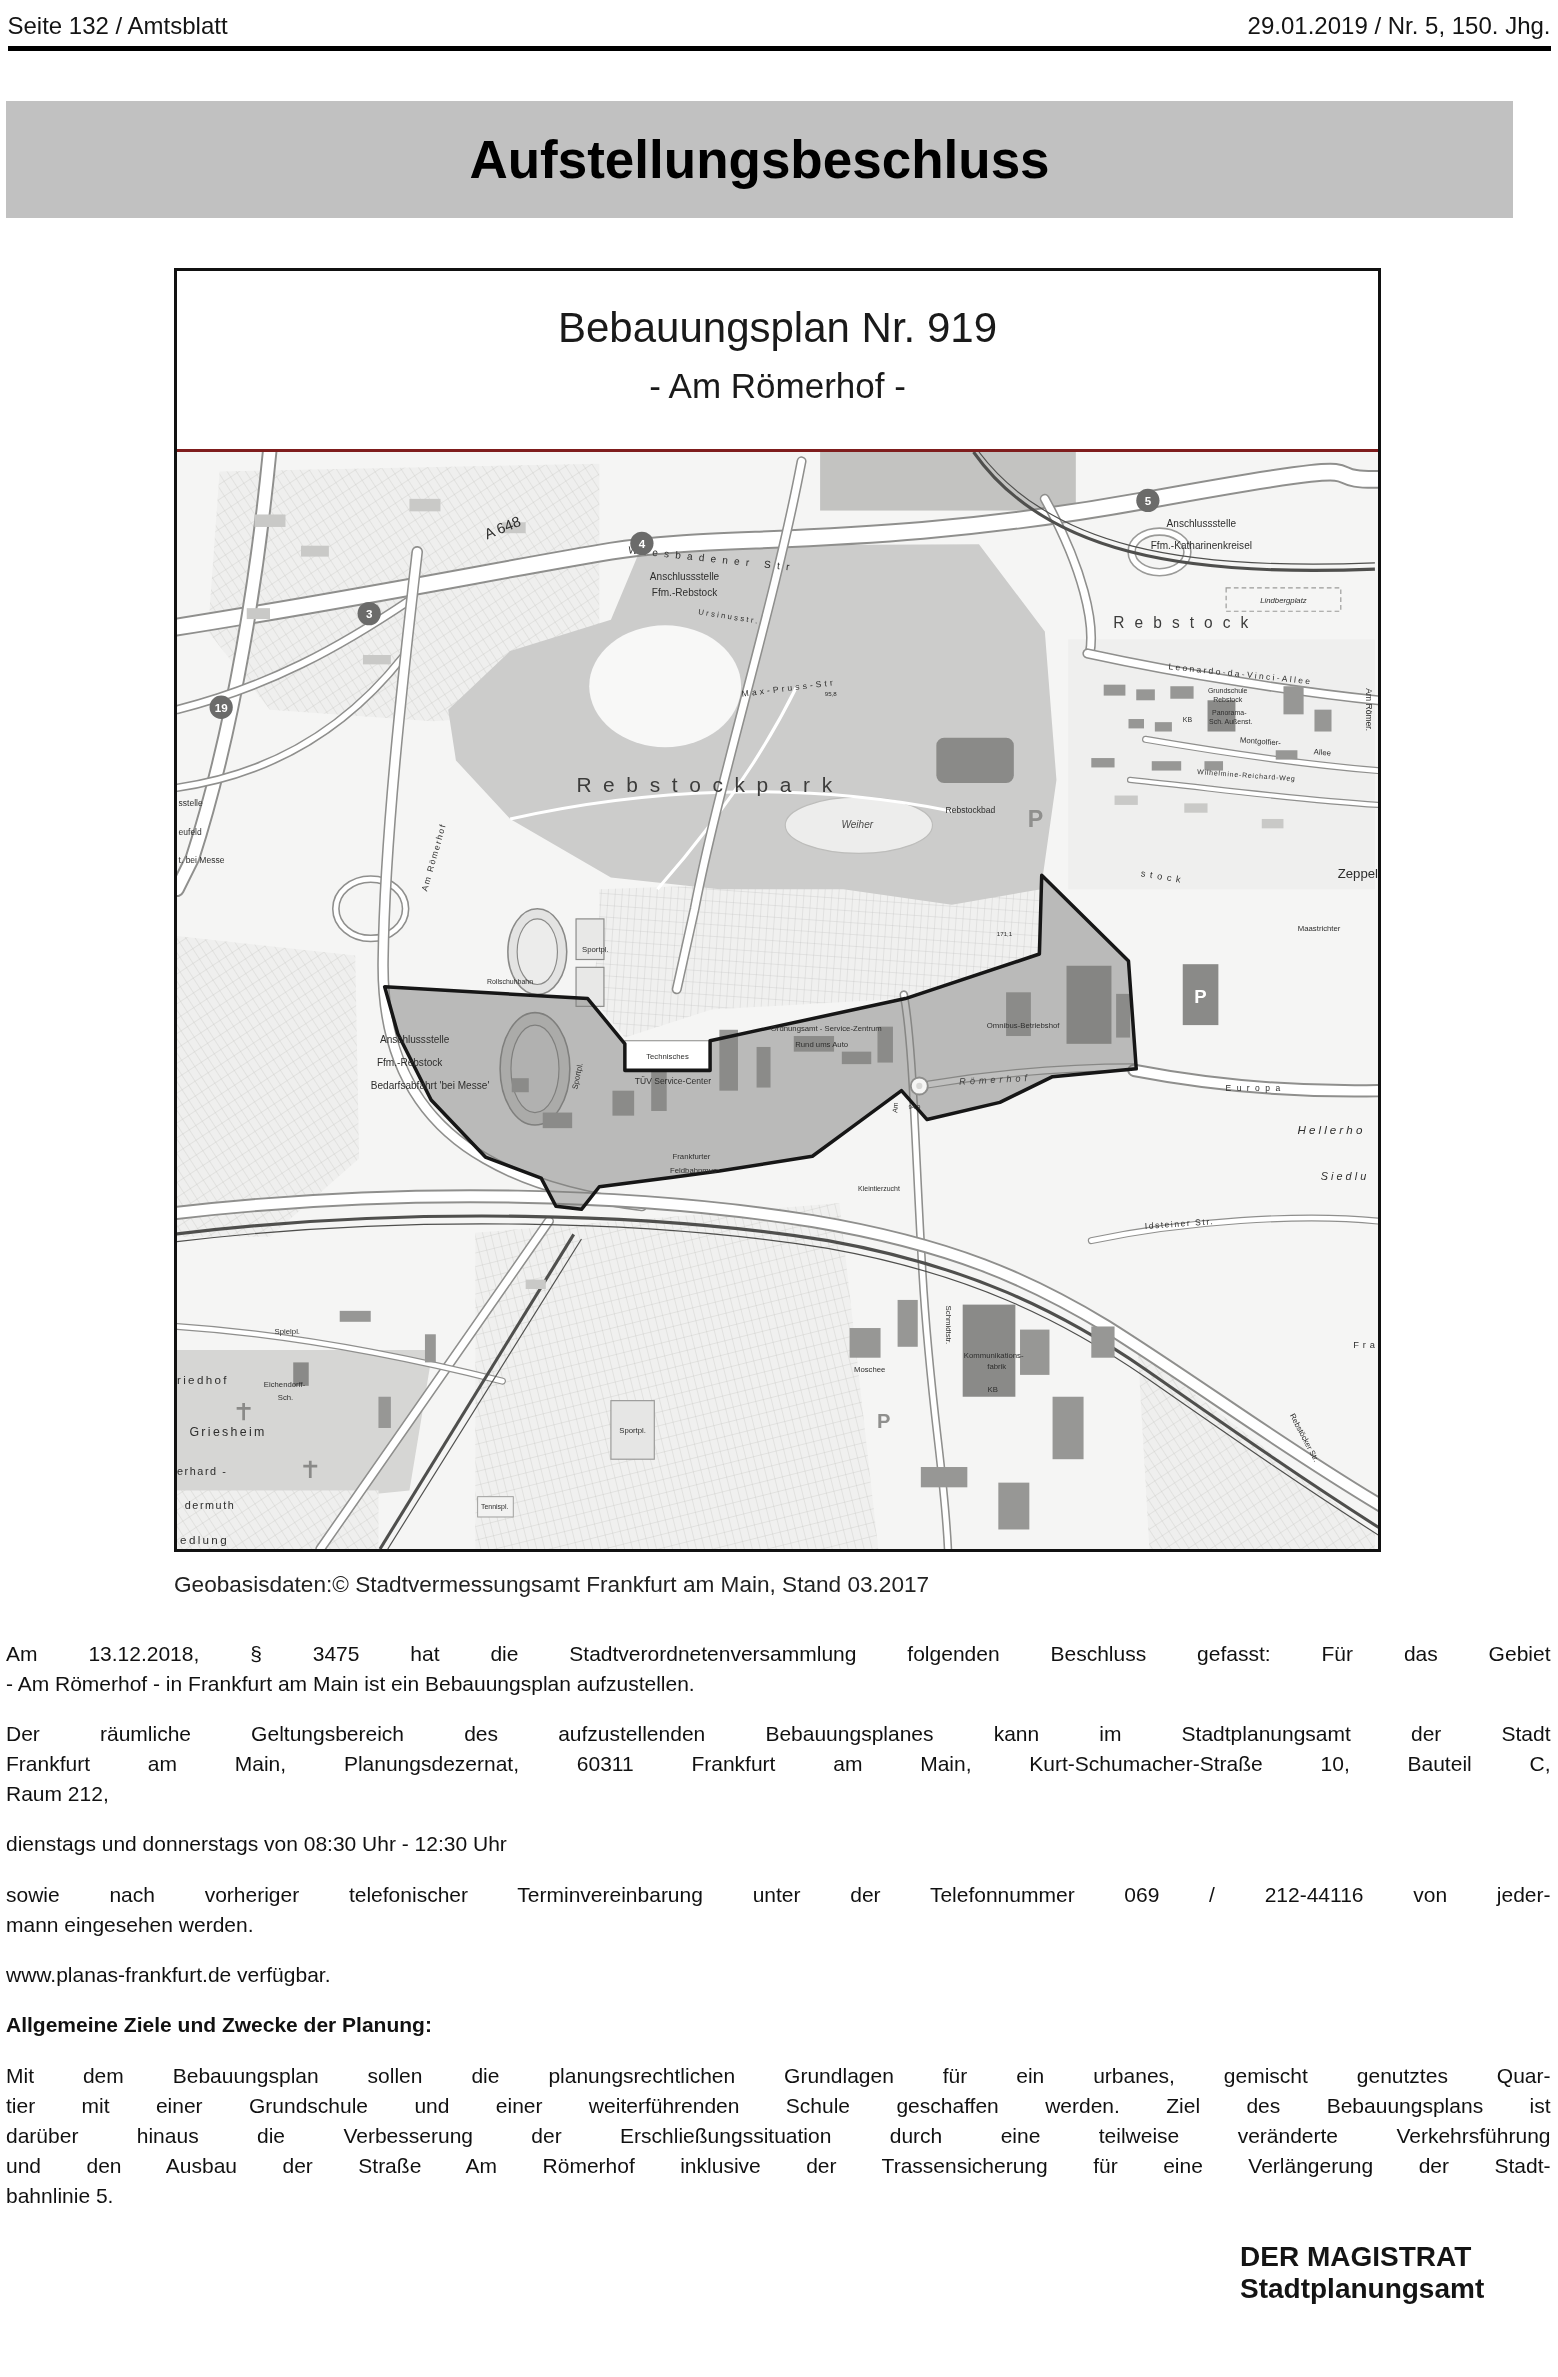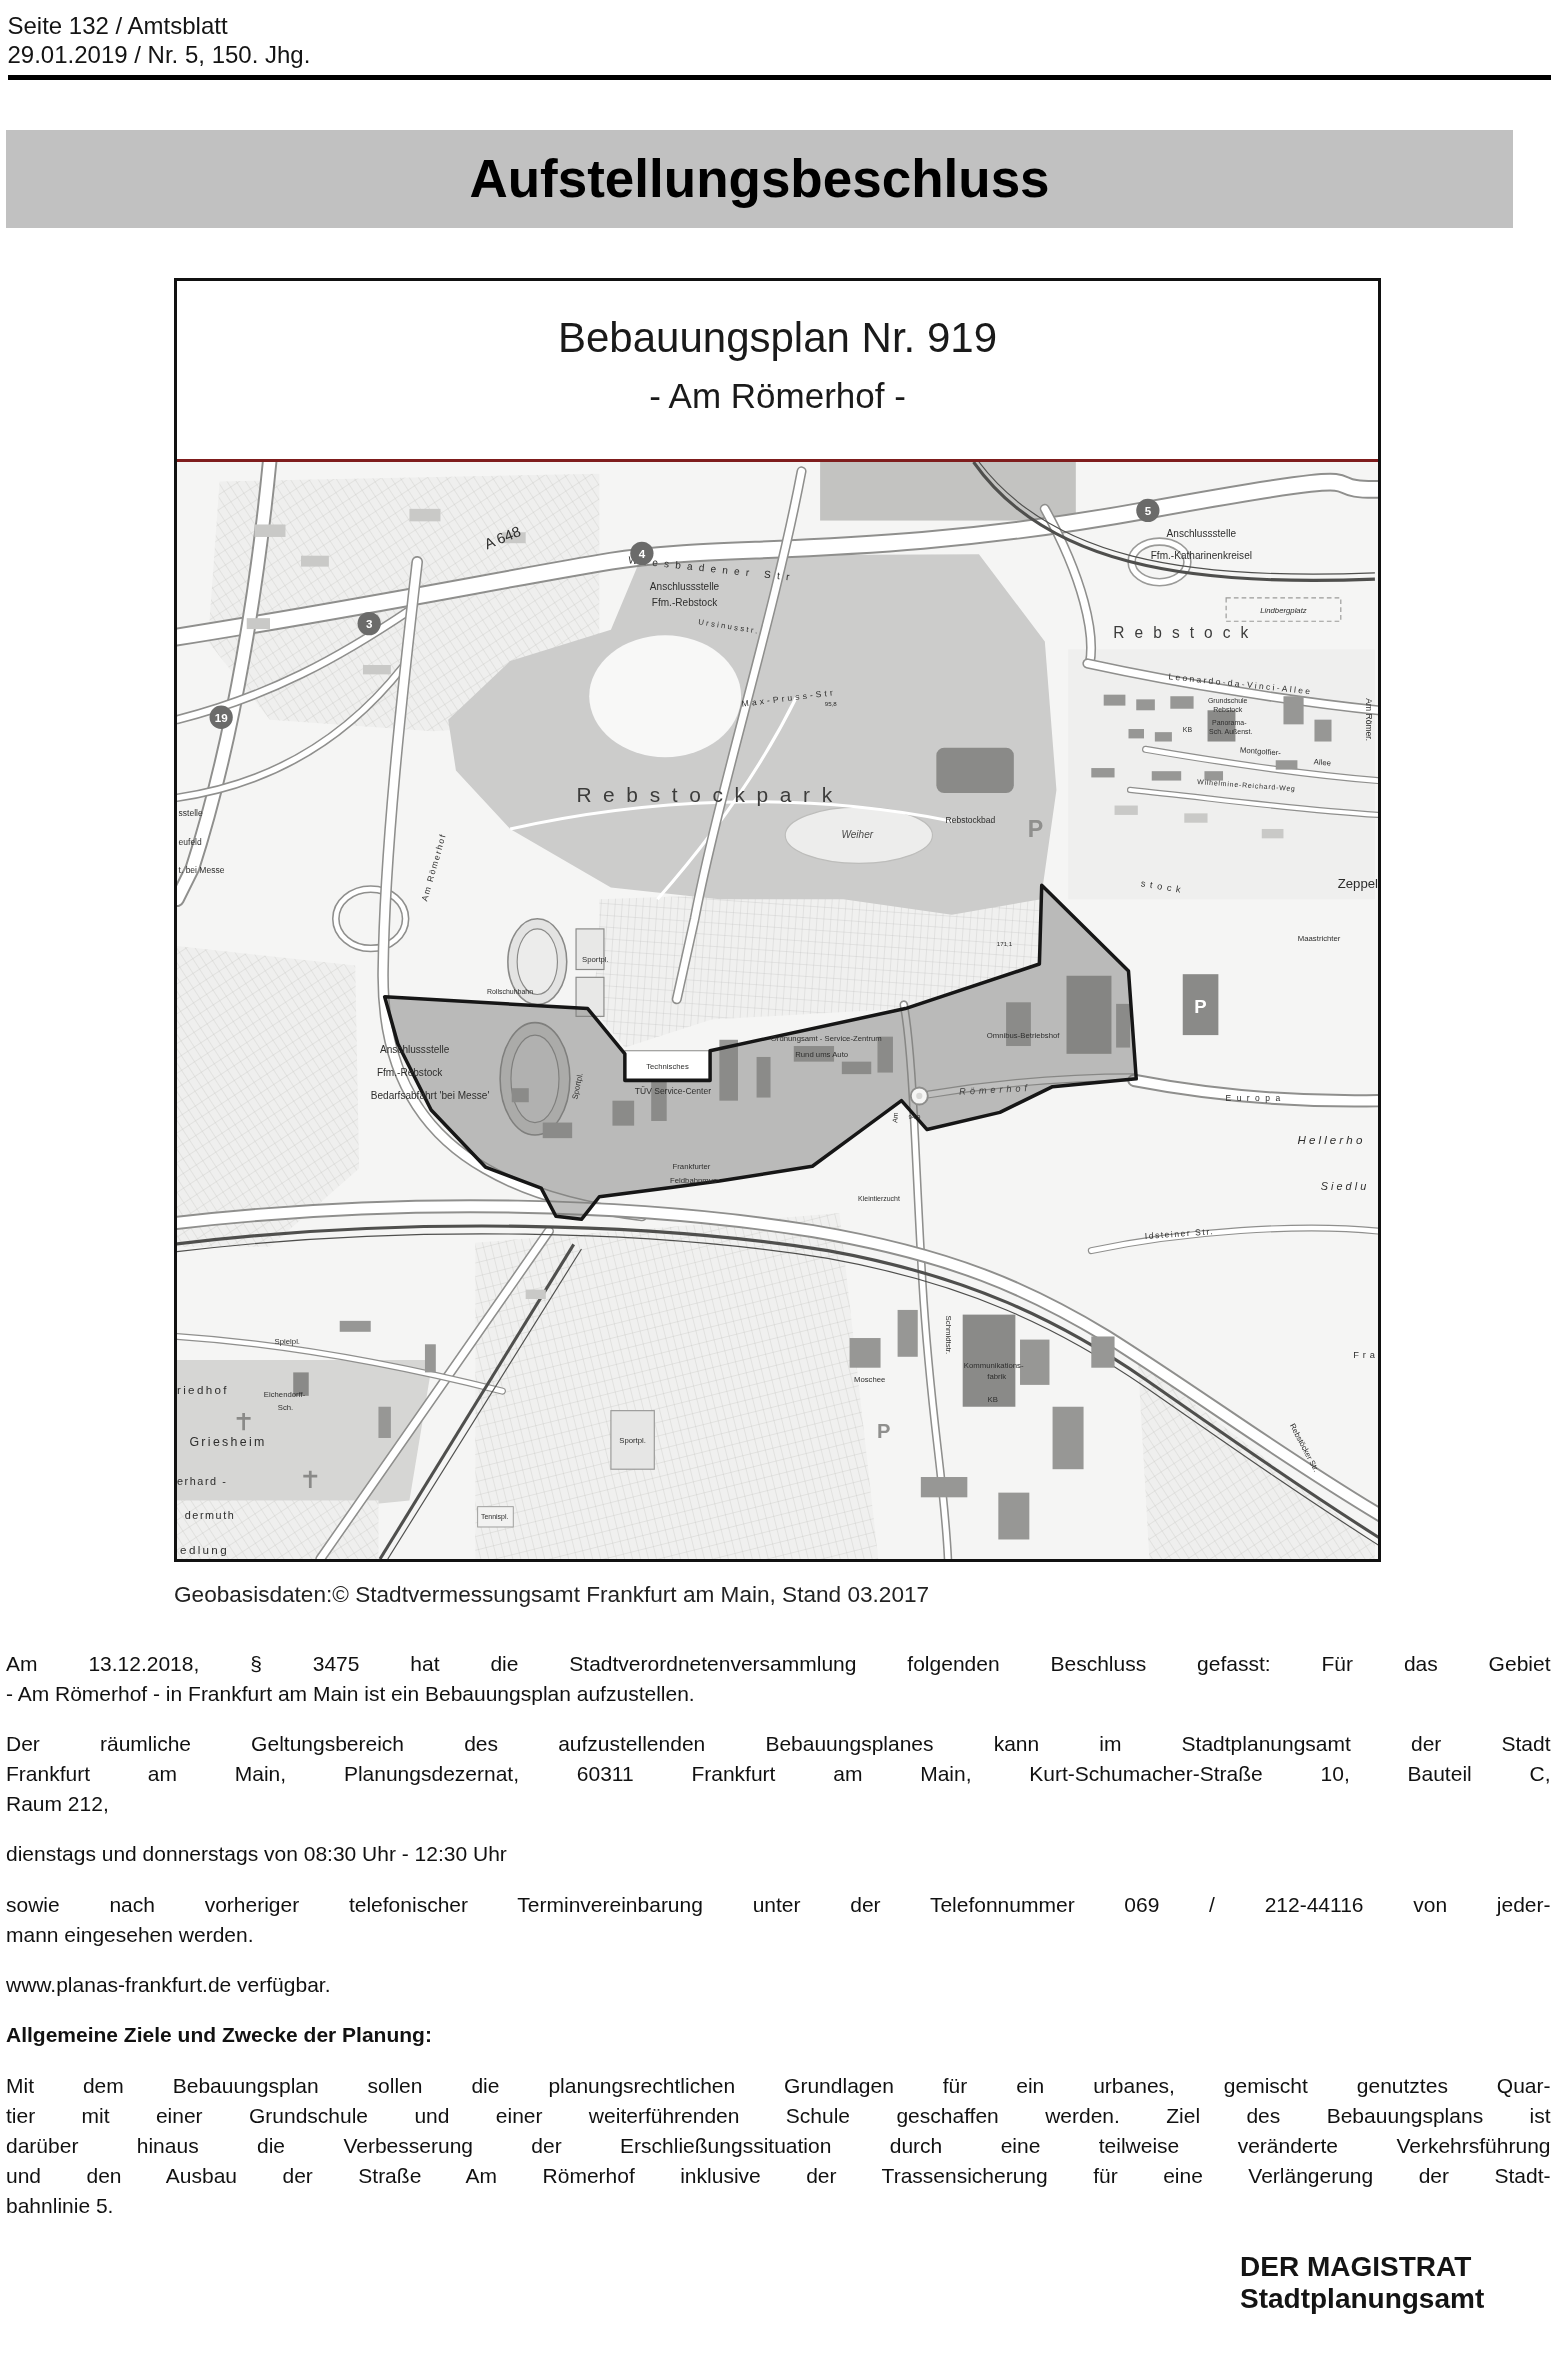--- a/index.html
+++ b/index.html
@@ -1,23 +1,23 @@
 <!DOCTYPE html>
 <html style="font-size:12px"><head>
 <meta charset="utf-8">
 <style>
   html,body{margin:0;padding:0;background:#ffffff;}
   .page{position:relative;width:1558px;height:2377px;background:#fff;overflow:hidden;
         font-family:"Liberation Sans",sans-serif;color:#141414;}
   
   .hdr{display:flex;justify-content:space-between;padding:10.5px 7.5px 0 7.5px;
-       font-size:24px;line-height:29px;flex-direction:column;}
+       font-size:24px;line-height:29px;}
   .hdr-rule{margin:6px 7.5px 0 7.5px;height:5.3px;background:#000;}
   
-  .banner{margin:50px 45px 0 6px;height:98px;background:var(--banner-bg,#c1c1c1);
+  .banner{margin:50px 45px 0 6px;height:117px;background:var(--banner-bg,#c1c1c1);
           display:flex;align-items:center;justify-content:center;}
   .banner h1{margin:0;font-size:53px;font-weight:bold;letter-spacing:0px;color:#000;}
   
   .figure{margin:50px 0 0 174px;width:1201px;border:3px solid #111;background:#fff;}
   .fig-title{border-bottom:3px solid #7f1d1d;text-align:center;padding:33px 0 44px 0;}
   .fig-title .t1{font-size:42px;line-height:47px;color:#1a1a1a;}
   .fig-title .t2{font-size:35px;line-height:38px;margin-top:16.5px;color:#1a1a1a;}
   .mapwrap{width:1201px;height:1097px;overflow:hidden;}
   svg{display:block;}
   svg text{font-family:"Liberation Sans",sans-serif;}

